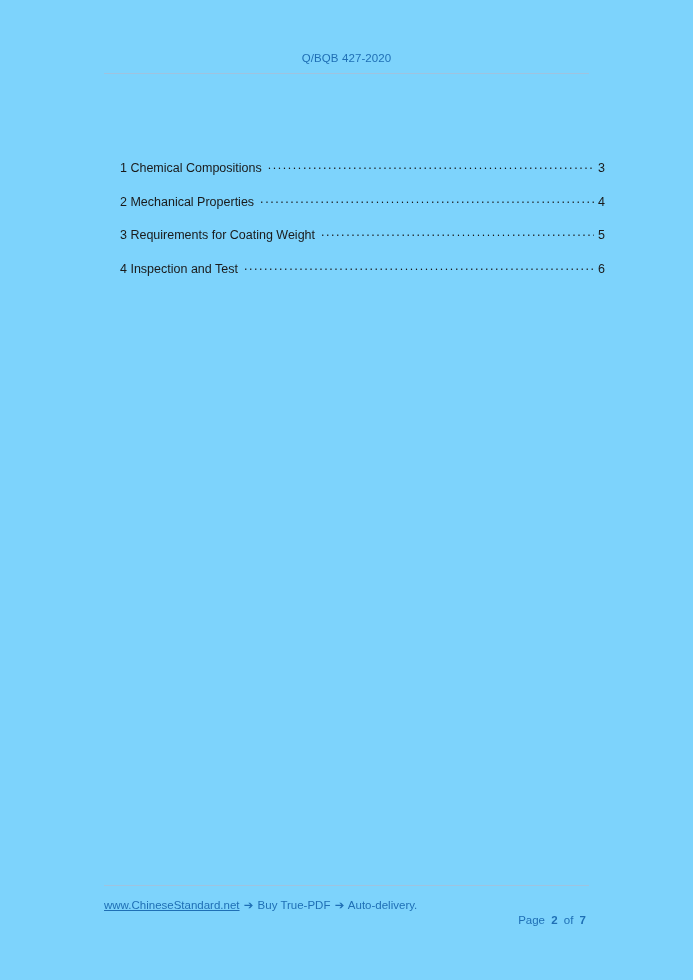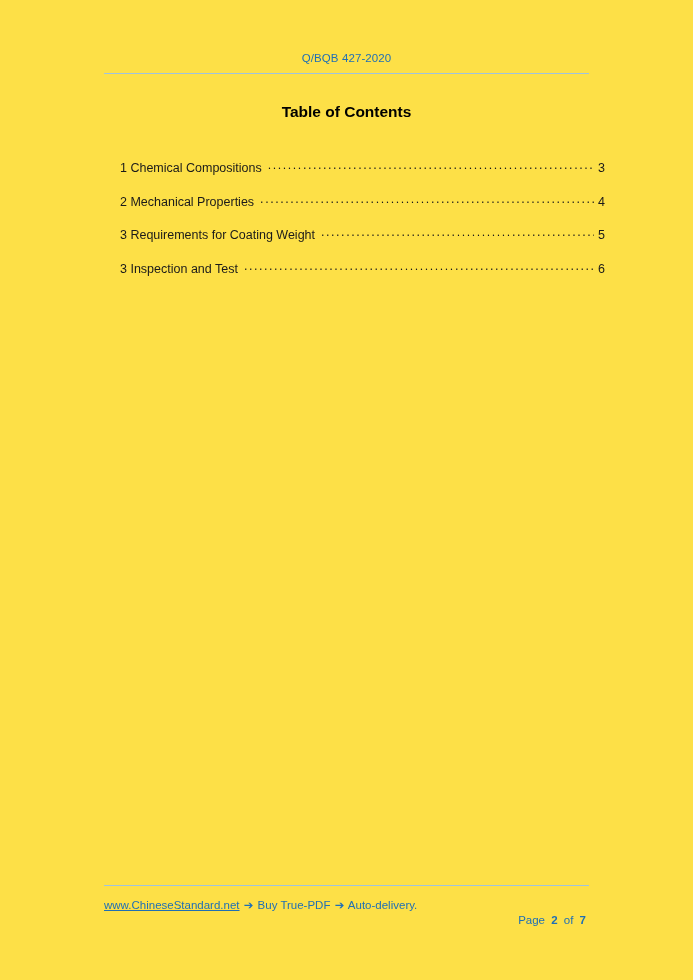--- a/index.html
+++ b/index.html
@@ -11,21 +11,21 @@
     height: 980px;
     background: #ffffff;
     font-family: "Liberation Sans", sans-serif;
     color: #000000;
     -webkit-font-smoothing: antialiased;
   }
   .page {
     position: relative;
     width: 693px;
     height: 980px;
-    background: #fde047;
+    background: #7dd3fc;
     box-sizing: border-box;
     overflow: hidden;
     padding-left: 20px;
   }
   
   .header {
     position: absolute;
     top: 48px;
     left: 104px;
     width: 485px;
@@ -145,21 +145,20 @@
 </head>
 <body>
 
 <div class="page">
 
   <div class="header">
     <span class="header-title">Q/BQB 427-2020</span>
   </div>
   <div class="header-rule"></div>
 
-  <div class="doc-title">Table of Contents</div>
 
   <div class="toc">
 
     <div class="toc-row">
       <span class="toc-label">1 Chemical Compositions</span>
       <span class="toc-dots"></span>
       <span class="toc-page">3</span>
     </div>
 
     <div class="toc-row">
@@ -168,21 +167,21 @@
       <span class="toc-page">4</span>
     </div>
 
     <div class="toc-row">
       <span class="toc-label">3 Requirements for Coating Weight</span>
       <span class="toc-dots"></span>
       <span class="toc-page">5</span>
     </div>
 
     <div class="toc-row">
-      <span class="toc-label">3 Inspection and Test</span>
+      <span class="toc-label">4 Inspection and Test</span>
       <span class="toc-dots"></span>
       <span class="toc-page">6</span>
     </div>
 
   </div>
 
   <div class="footer-rule"></div>
 
   <div class="footer">
     <div class="footer-left">

